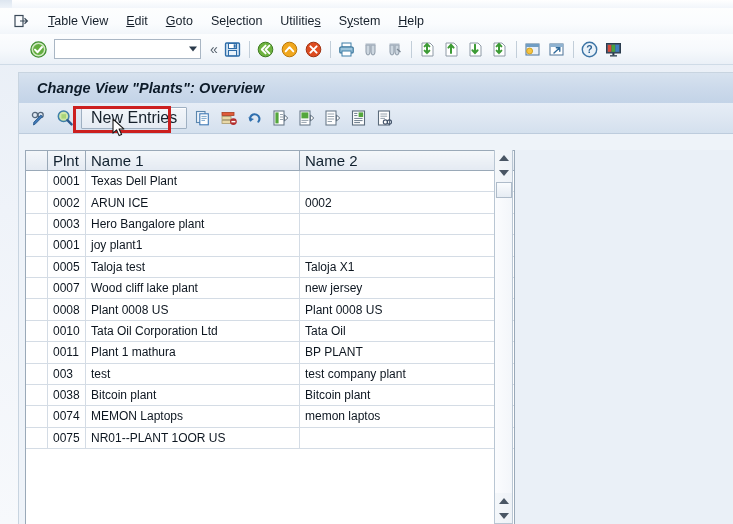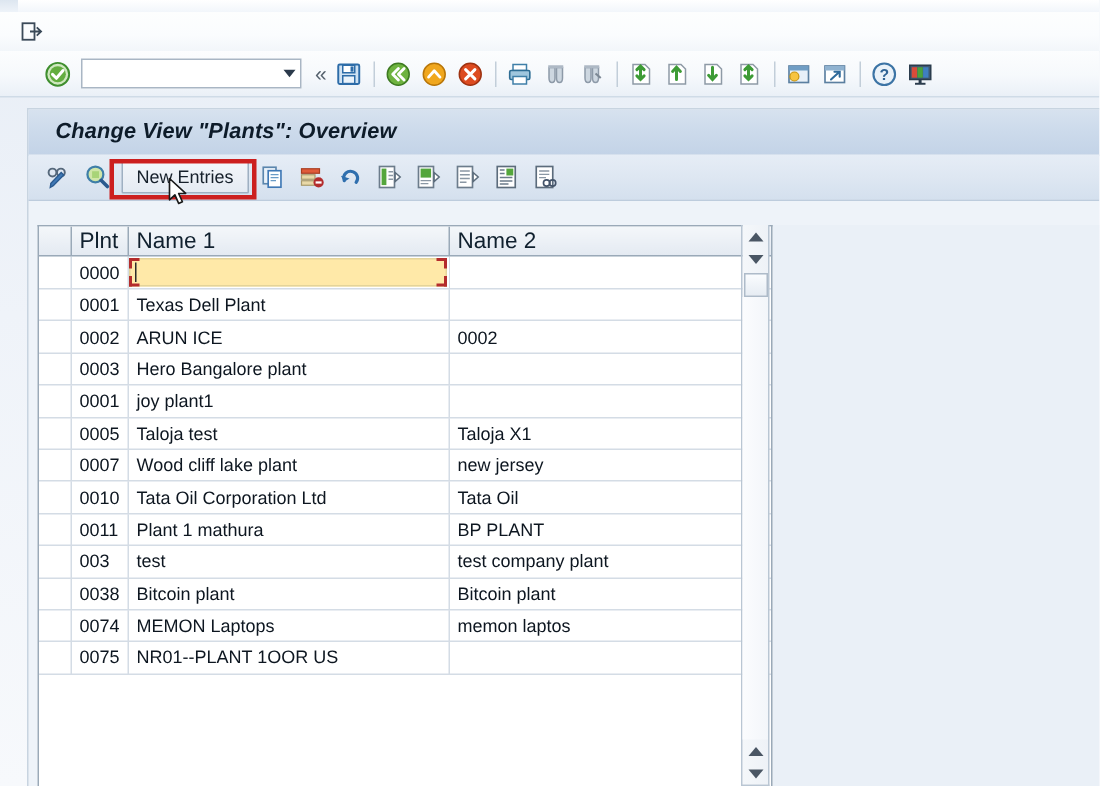--- a/index.html
+++ b/index.html
@@ -120,21 +120,21 @@
     display: inline-flex; align-items: center; justify-content: center;
     margin: 0 2px;
   }
   .new-entries-btn {
     height: 20px;
     padding: 0 9px;
     margin: 0 3px;
     background: linear-gradient(180deg,#f3f6fa 0%, #e5ebf3 100%);
     border: 1px solid #9fb0c2;
     border-radius: 1px;
-    font-size: 12px;
+    font-size: 16px;
     color: #16202b;
     display: inline-flex; align-items: center;
     box-shadow: inset 0 1px 0 #ffffff;
     cursor: default;
     white-space: nowrap;
   }
   .redbox {
     position: absolute;
     left: 73px; top: 106px;
     width: 98px; height: 27px;
@@ -279,20 +279,29 @@
     <div class="edge-left"></div>
   </div>
 
   <div class="menubar">
     <div class="menu-sysicon">
       <svg width="15" height="14" viewBox="0 0 15 14">
         <rect x="1" y="1.5" width="8" height="11" fill="none" stroke="#3b4a59" stroke-width="1.2"></rect>
         <path d="M6 7 H13 M10.5 4.2 L13.4 7 L10.5 9.8" fill="none" stroke="#3b4a59" stroke-width="1.2"></path>
       </svg>
     </div>
+    <div id="menu-items" style="display:flex;align-items:center;">
+        <div class="menu-item"><u>T</u>able View</div>
+        <div class="menu-item"><u>E</u>dit</div>
+        <div class="menu-item"><u>G</u>oto</div>
+        <div class="menu-item">Se<u>l</u>ection</div>
+        <div class="menu-item">Utilitie<u>s</u></div>
+        <div class="menu-item">S<u>y</u>stem</div>
+        <div class="menu-item"><u>H</u>elp</div>
+      </div>
   </div>
 
   <div class="systoolbar">
     <div style="width:26px"></div>
 
     <div class="tb-icon">
       <svg width="17" height="17" viewBox="0 0 17 17">
         <circle cx="8.5" cy="8.5" r="7.6" fill="#cfe8bf" stroke="#3f8f2f" stroke-width="1.3"></circle>
         <circle cx="8.5" cy="8.5" r="5.4" fill="#63ad3f"></circle>
         <path d="M5 8.6 L7.6 11.2 L12 6" fill="none" stroke="#ffffff" stroke-width="2" stroke-linecap="round" stroke-linejoin="round"></path>
@@ -532,34 +541,20 @@
       <thead>
         <tr>
           <th class="col-sel"></th>
           <th class="col-plnt">Plnt</th>
           <th class="col-n1">Name 1</th>
           <th class="col-n2">Name 2</th>
 
         </tr>
       </thead>
       <tbody id="grid-body">
-          <tr class="focus-row">
-            <td class="sel-cell"></td>
-            <td class="plnt-cell">0000</td>
-            <td class="n1-cell">
-              <div class="focus-field">
-                <span class="caret"></span>
-                <span class="corner tl"></span>
-                <span class="corner tr"></span>
-                <span class="corner bl"></span>
-                <span class="corner br"></span>
-              </div>
-            </td>
-            <td class="n2-cell"></td>
-          </tr>
           <tr>
             <td class="sel-cell"></td>
             <td class="plnt-cell">0001</td>
             <td class="n1-cell">Texas Dell Plant</td>
             <td class="n2-cell"></td>
           </tr>
           <tr>
             <td class="sel-cell"></td>
             <td class="plnt-cell">0002</td>
             <td class="n1-cell">ARUN ICE</td>
@@ -581,20 +576,26 @@
             <td class="sel-cell"></td>
             <td class="plnt-cell">0005</td>
             <td class="n1-cell">Taloja test</td>
             <td class="n2-cell">Taloja X1</td>
           </tr>
           <tr>
             <td class="sel-cell"></td>
             <td class="plnt-cell">0007</td>
             <td class="n1-cell">Wood cliff lake plant</td>
             <td class="n2-cell">new jersey</td>
+          </tr>
+          <tr>
+            <td class="sel-cell"></td>
+            <td class="plnt-cell">0008</td>
+            <td class="n1-cell">Plant 0008 US</td>
+            <td class="n2-cell">Plant 0008 US</td>
           </tr>
           <tr>
             <td class="sel-cell"></td>
             <td class="plnt-cell">0010</td>
             <td class="n1-cell">Tata Oil Corporation Ltd</td>
             <td class="n2-cell">Tata Oil</td>
           </tr>
           <tr>
             <td class="sel-cell"></td>
             <td class="plnt-cell">0011</td>

